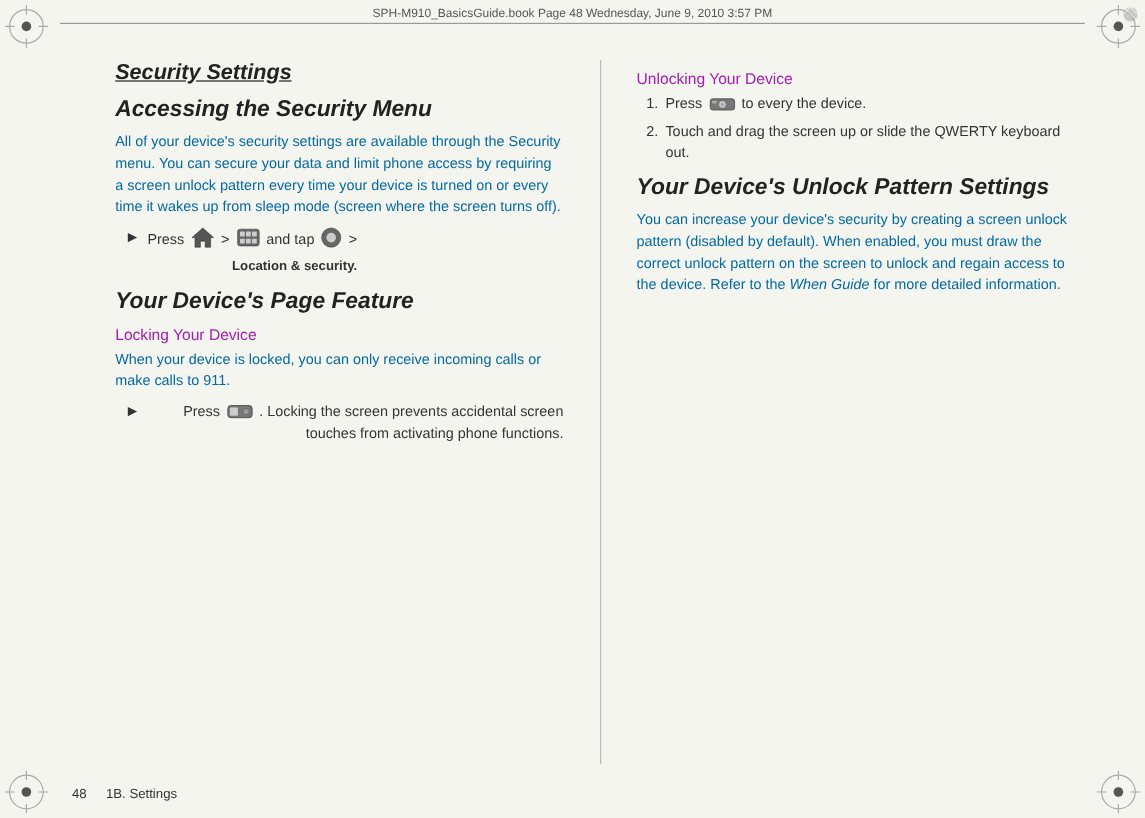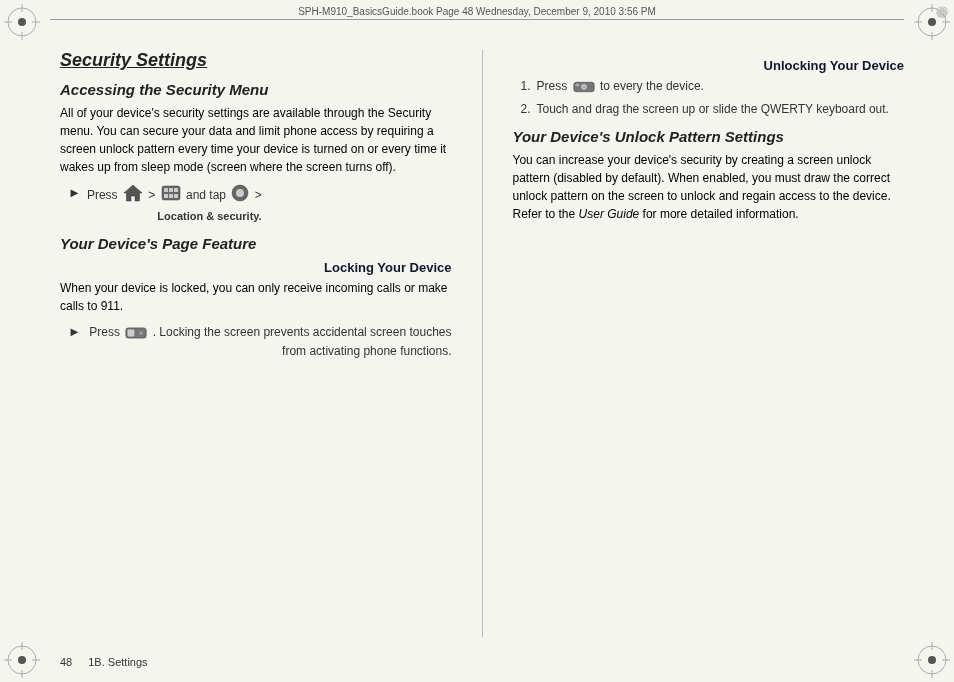--- a/index.html
+++ b/index.html
@@ -70,63 +70,63 @@
       right: 50px;
       bottom: 45px;
       display: flex;
       gap: 30px;
     }
 
     
     .left-col {
       flex: 1;
       padding-top: 12px;
+      margin-left: 36px;
     }
 
     
     .right-col {
       flex: 1;
       padding-top: 12px;
     }
 
     
     .main-title {
       font-size: 18px;
       font-style: italic;
       font-weight: bold;
       color: #222;
       text-decoration: underline;
       margin-bottom: 8px;
     }
 
     
     .section-heading {
-      font-size: 15px;
+      font-size: 19px;
       font-style: italic;
       font-weight: bold;
       color: #222;
       margin-top: 10px;
       margin-bottom: 6px;
     }
 
     
     .subsection-heading {
       font-size: 13px;
-      font-weight: bold;
-      color: #0f172a;
+      font-weight: normal;
+      color: #a21caf;
       margin-top: 8px;
       margin-bottom: 4px;
-      text-align: right;
     }
 
     
     .body-text {
       font-size: 12px;
       line-height: 1.5;
-      color: #000000;
+      color: #0369a1;
       margin-bottom: 6px;
     }
 
     
     .bullet-item {
       display: flex;
       align-items: flex-start;
       gap: 6px;
       margin: 8px 0 6px 8px;
     }
@@ -260,21 +260,21 @@
       <circle cx="18" cy="18" r="14" fill="none" stroke="#aaa" stroke-width="1"></circle>
       <circle cx="18" cy="18" r="4" fill="#555"></circle>
       <line x1="18" y1="0" x2="18" y2="8" stroke="#aaa" stroke-width="1"></line>
       <line x1="18" y1="28" x2="18" y2="36" stroke="#aaa" stroke-width="1"></line>
       <line x1="0" y1="18" x2="8" y2="18" stroke="#aaa" stroke-width="1"></line>
       <line x1="28" y1="18" x2="36" y2="18" stroke="#aaa" stroke-width="1"></line>
     </svg>
   </div>
 
   <div class="top-bar">
-    <span>SPH-M910_BasicsGuide.book  Page 48  Wednesday, December 9, 2010  3:56 PM</span>
+    <span>SPH-M910_BasicsGuide.book  Page 48  Wednesday, June 9, 2010  3:57 PM</span>
   </div>
 
   <div class="content">
 
     <div class="left-col">
 
       <div class="main-title">Security Settings</div>
 
       <div class="section-heading">Accessing the Security Menu</div>
 
@@ -369,21 +369,21 @@
         <div class="numbered-item">
           <span class="num">2.</span>
           <span>Touch and drag the screen up or slide the QWERTY keyboard out.</span>
         </div>
 
       </div>
 
       <div class="section-heading">Your Device's Unlock Pattern Settings</div>
 
       <div class="body-text">
-        <span>You can increase your device's security by creating a screen unlock pattern (disabled by default). When enabled, you must draw the correct unlock pattern on the screen to unlock and regain access to the device. Refer to the </span><em>User Guide</em><span> for more detailed information.</span>
+        <span>You can increase your device's security by creating a screen unlock pattern (disabled by default). When enabled, you must draw the correct unlock pattern on the screen to unlock and regain access to the device. Refer to the </span><em>When Guide</em><span> for more detailed information.</span>
       </div>
 
     </div>
 
   </div>
 
   <div class="bottom-bar">
     <span>48</span>
     <span>1B. Settings</span>
   </div>

